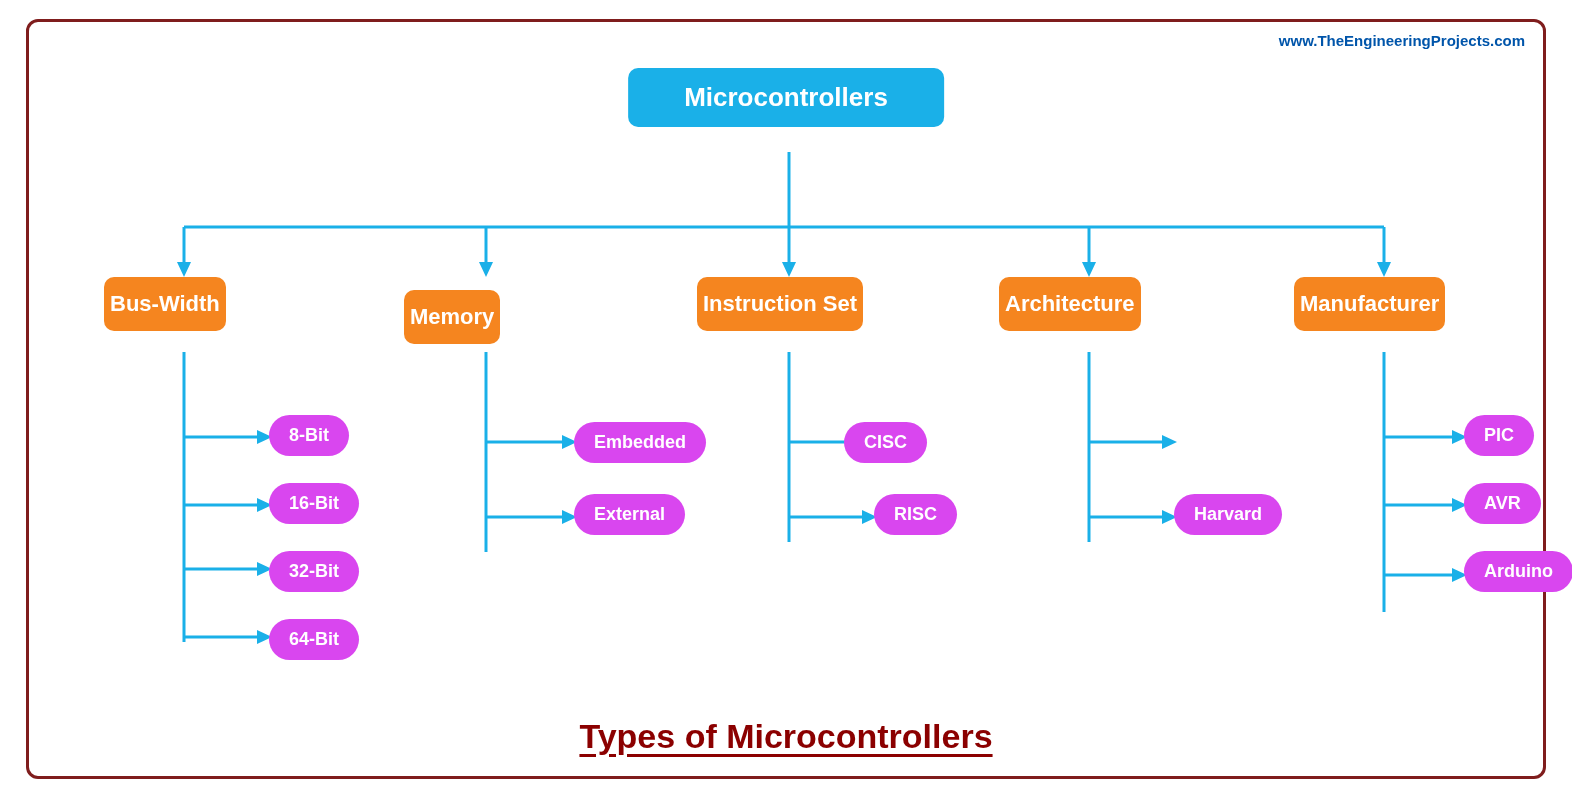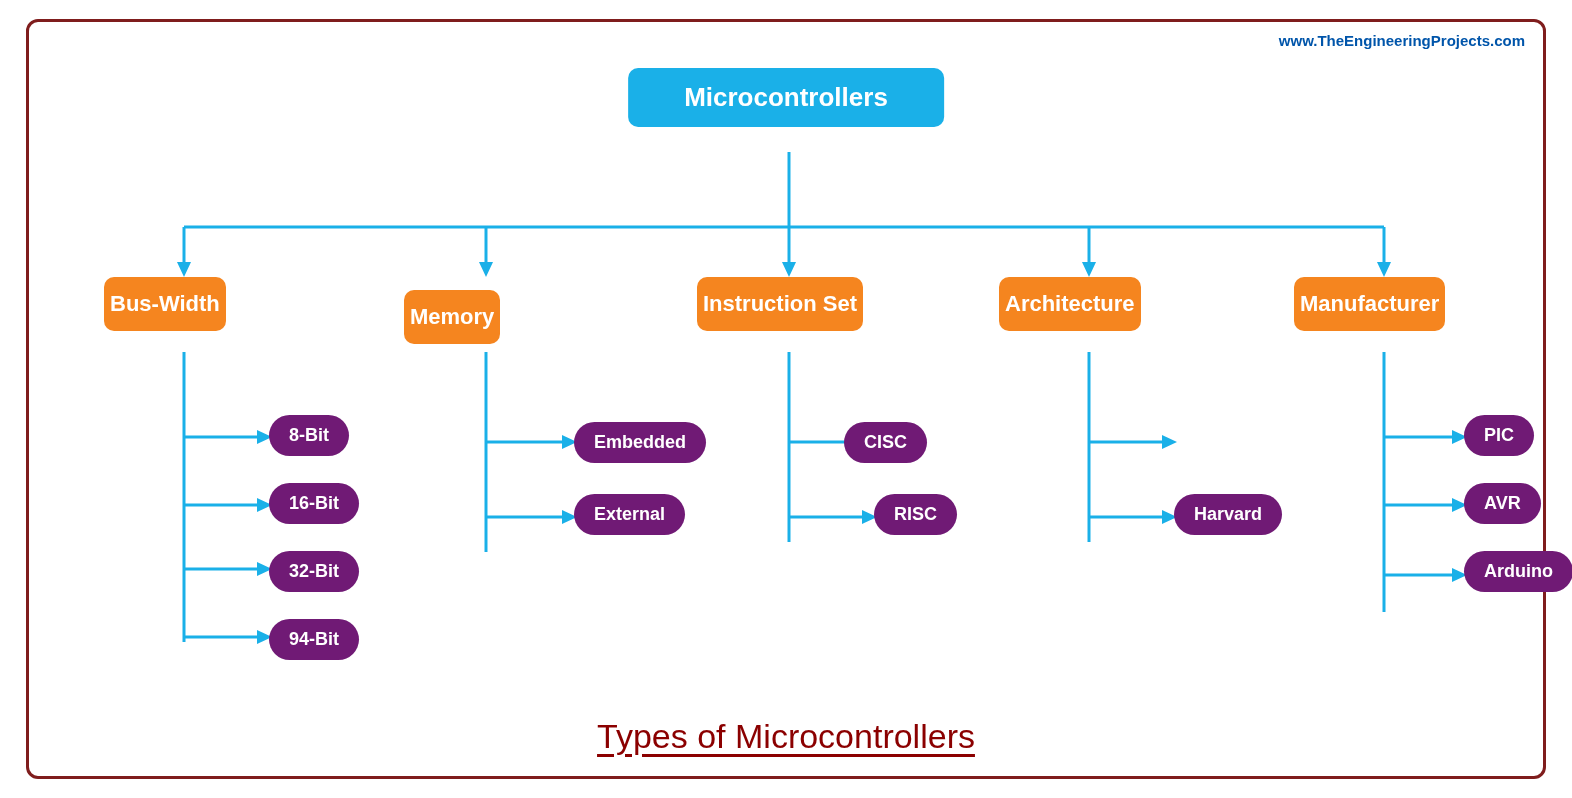--- a/index.html
+++ b/index.html
@@ -59,21 +59,21 @@
       border-radius: 10px;
       padding: 14px 6px;
       text-align: center;
       display: inline-block;
       white-space: nowrap;
       position: absolute;
     }
 
     
     .leaf-node {
-      background: #701a75;
+      background: #d946ef;
       color: #fff;
       font-size: 18px;
       font-weight: bold;
       border-radius: 22px;
       padding: 10px 20px;
       text-align: center;
       display: inline-block;
       white-space: nowrap;
       position: absolute;
     }
@@ -87,21 +87,21 @@
       height: 100%;
       pointer-events: none;
     }
 
     .title {
       position: absolute;
       bottom: 20px;
       left: 50%;
       transform: translateX(-50%);
       font-size: 34px;
-      font-weight: normal;
+      font-weight: bold;
       color: #8b0000;
       text-decoration: underline;
       text-underline-offset: 6px;
       white-space: nowrap;
       margin-top: 13px;
     }
   </style>
 </head>
 <body>
 
@@ -188,21 +188,21 @@
 
   <div class="category-node" style="left:668px; top:255px;">Instruction Set</div>
 
   <div class="category-node" style="left:970px; top:255px;">Architecture</div>
 
   <div class="category-node" style="left:1265px; top:255px;">Manufacturer</div>
 
   <div class="leaf-node" style="left:240px; top:393px;">8-Bit</div>
   <div class="leaf-node" style="left:240px; top:461px;">16-Bit</div>
   <div class="leaf-node" style="left:240px; top:529px;">32-Bit</div>
-  <div class="leaf-node" style="left:240px; top:597px;">94-Bit</div>
+  <div class="leaf-node" style="left:240px; top:597px;">64-Bit</div>
 
   <div class="leaf-node" style="left:545px; top:400px;">Embedded</div>
   <div class="leaf-node" style="left:545px; top:472px;">External</div>
 
   <div class="leaf-node" style="left:815px; top:400px;">CISC</div>
   <div class="leaf-node" style="left:845px; top:472px;">RISC</div>
 
   <div class="leaf-node" style="left:1145px; top:472px;">Harvard</div>
 
   <div class="leaf-node" style="left:1435px; top:393px;">PIC</div>

